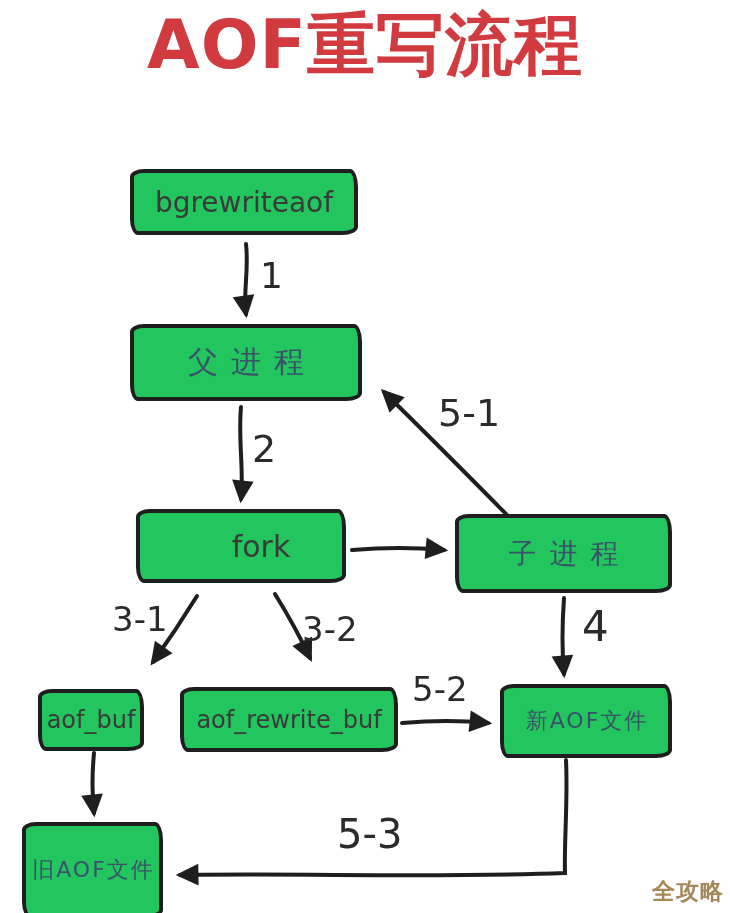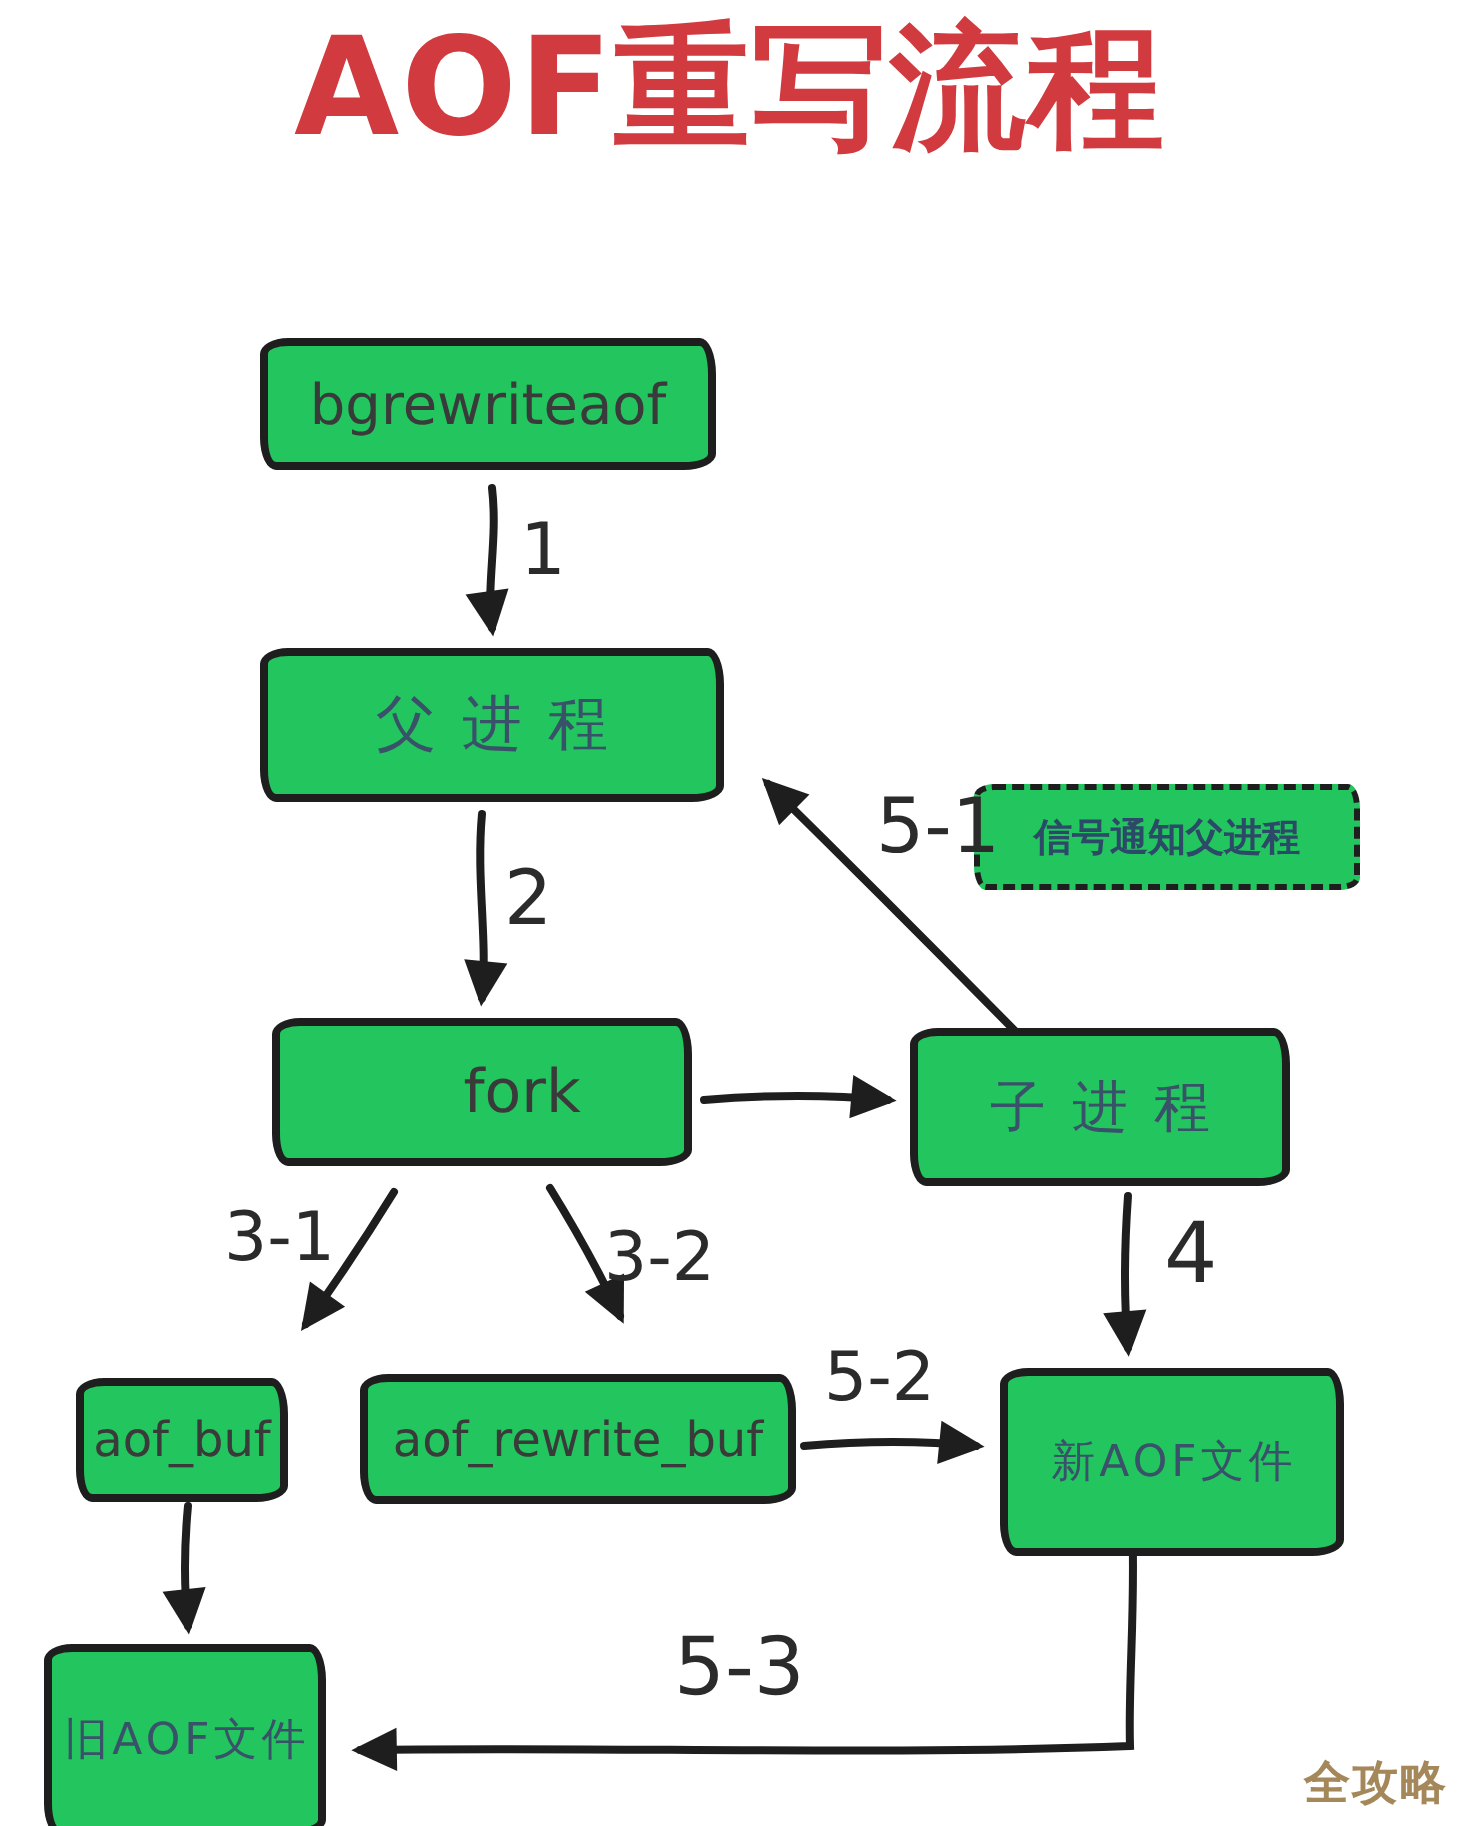--- a/index.html
+++ b/index.html
@@ -51,24 +51,24 @@
     font-weight:bold;
     color:var(--signal-text);
   }
   .spread3{letter-spacing:13px;padding-left:13px;}
   .spread2{letter-spacing:2px;padding-left:2px;}
 
   #box-bgrewriteaof{left:130px;top:169px;width:228px;height:66px;font-size:28px;}
   #box-parent     {left:130px;top:324px;width:232px;height:77px;font-size:30px;}
   #box-signal     {left:487px;top:392px;width:193px;height:53px;font-size:19px;}
   #box-fork       {left:136px;top:509px;width:210px;height:74px;font-size:30px;padding-left:40px;}
-  #box-child      {left:455px;top:514px;width:190px;height:79px;font-size:28px;}
+  #box-child      {left:455px;top:514px;width:217px;height:79px;font-size:28px;}
   #box-aofbuf     {left:38px; top:689px;width:106px;height:62px;font-size:24px;}
   #box-aofrewritebuf{left:180px;top:687px;width:218px;height:65px;font-size:24px;}
-  #box-newaof     {left:500px;top:684px;width:172px;height:94px;font-size:22px;}
+  #box-newaof     {left:500px;top:684px;width:172px;height:74px;font-size:22px;}
   #box-oldaof     {left:22px; top:822px;width:141px;height:96px;font-size:22px;}
 
   .edge-label{
     position:absolute;
     color:var(--label-text);
     font-size:36px;
     line-height:1;
     font-weight:500;
   }
   #lbl-1 {left:260px;top:258px;font-size:36px;}
@@ -113,23 +113,20 @@
   </svg>
 
   <div class="box en" id="box-bgrewriteaof">
     <span>bgrewriteaof</span>
   </div>
 
   <div class="box" id="box-parent">
     <span class="spread3">父进程</span>
   </div>
 
-  <div class="box dashed" id="box-signal">
-    <span>信号通知父进程</span>
-  </div>
 
   <div class="box en" id="box-fork">
     <span>fork</span>
   </div>
 
   <div class="box" id="box-child">
     <span class="spread3">子进程</span>
   </div>
 
   <div class="box en" id="box-aofbuf">

